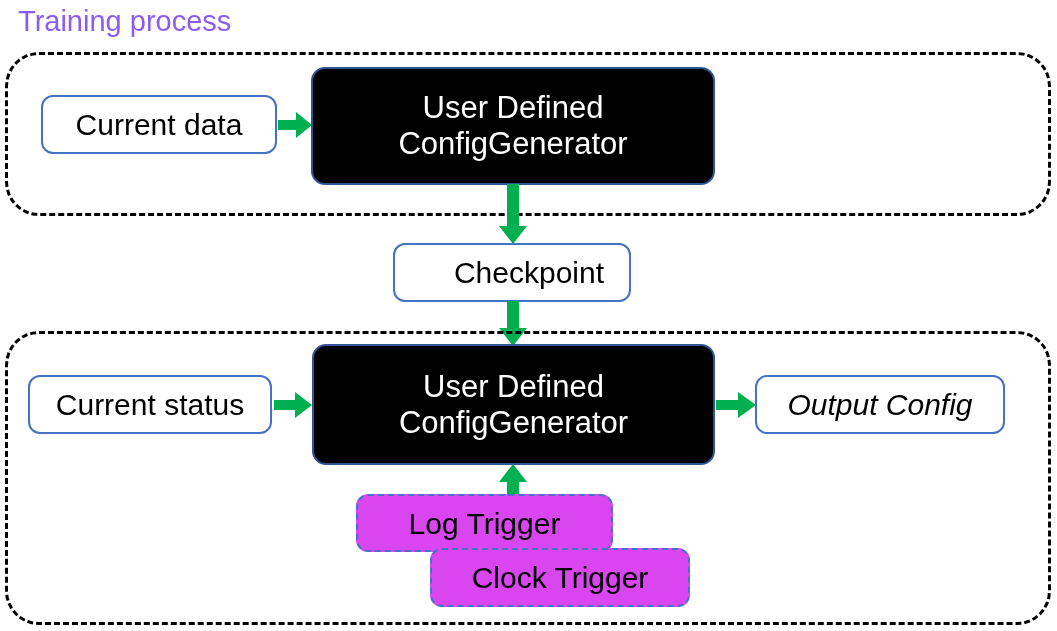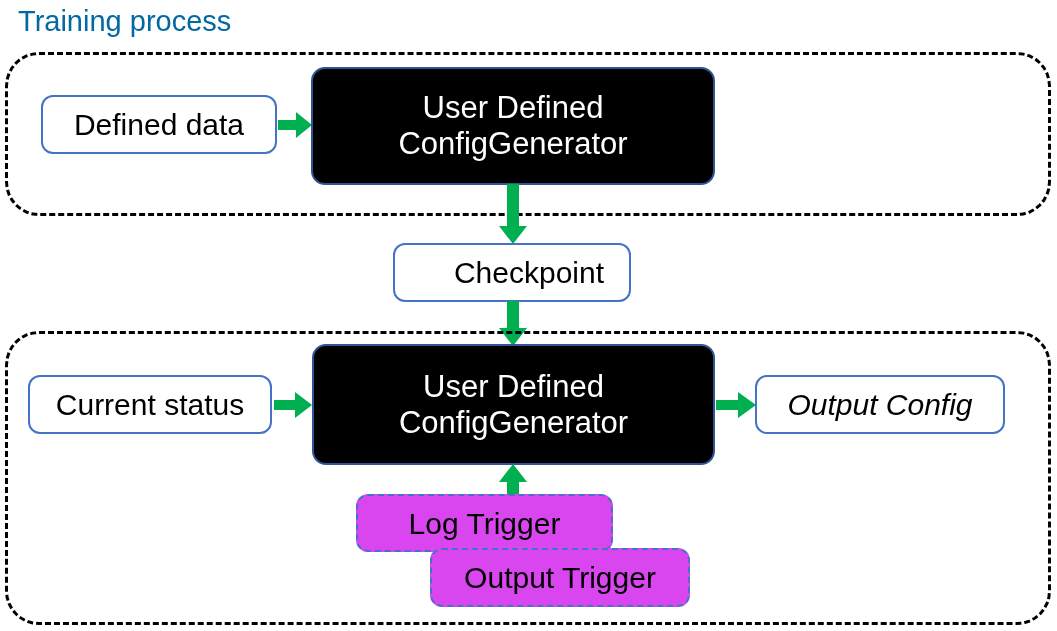--- a/index.html
+++ b/index.html
@@ -14,21 +14,21 @@
     position: relative;
     width: 1057px;
     height: 631px;
     background: #ffffff;
     overflow: hidden;
   }
   .section-label {
     position: absolute;
     font-size: 29px;
     line-height: 1;
-    color: #0369a1;
+    color: #8b5cf6;
     white-space: nowrap;
     font-family: "Liberation Sans", sans-serif;
   }
   .group-box {
     position: absolute;
     border: 3px dashed #000000;
     border-radius: 34px;
     box-sizing: border-box;
     background: transparent;
   }
@@ -72,21 +72,21 @@
 </head>
 <body>
 
 <div id="canvas">
 
   <div class="section-label" style="left:18px; top:7px;">Training process</div>
 
   <div class="group-box" style="left:5px; top:52px; width:1046px; height:164px;"></div>
 
   <div class="node node-plain" style="left:41px; top:95px; width:236px; height:59px;">
-    <span>Defined data</span>
+    <span>Current data</span>
   </div>
 
   <div class="arrow" style="left:278px; top:109px;">
     <svg width="36" height="32" viewBox="0 0 36 32">
       <path d="M0,11 L18,11 L18,3 L34,16 L18,29 L18,21 L0,21 Z" fill="#00B050"></path>
     </svg>
   </div>
 
   <div class="node node-primary" style="left:311px; top:67px; width:404px; height:118px; flex-direction:column;">
     <span>User Defined</span>
@@ -141,16 +141,16 @@
     <svg width="32" height="34" viewBox="0 0 32 34">
       <path d="M16,0 L30,18 L22,18 L22,33 L10,33 L10,18 L2,18 Z" fill="#00B050"></path>
     </svg>
   </div>
 
   <div class="node node-dashed" style="left:356px; top:494px; width:257px; height:58px;">
     <span>Log Trigger</span>
   </div>
 
   <div class="node node-dashed" style="left:430px; top:548px; width:260px; height:59px;">
-    <span>Output Trigger</span>
+    <span>Clock Trigger</span>
   </div>
 
 </div>
 
 </body></html>

